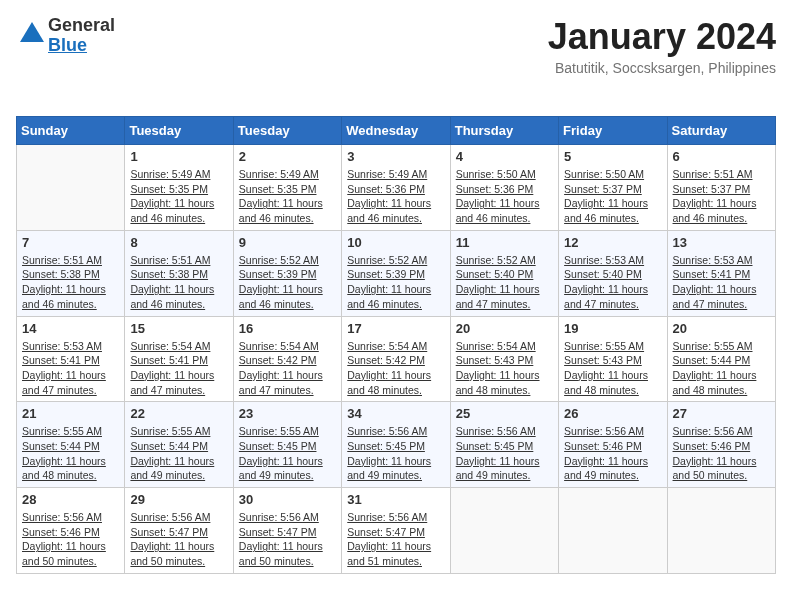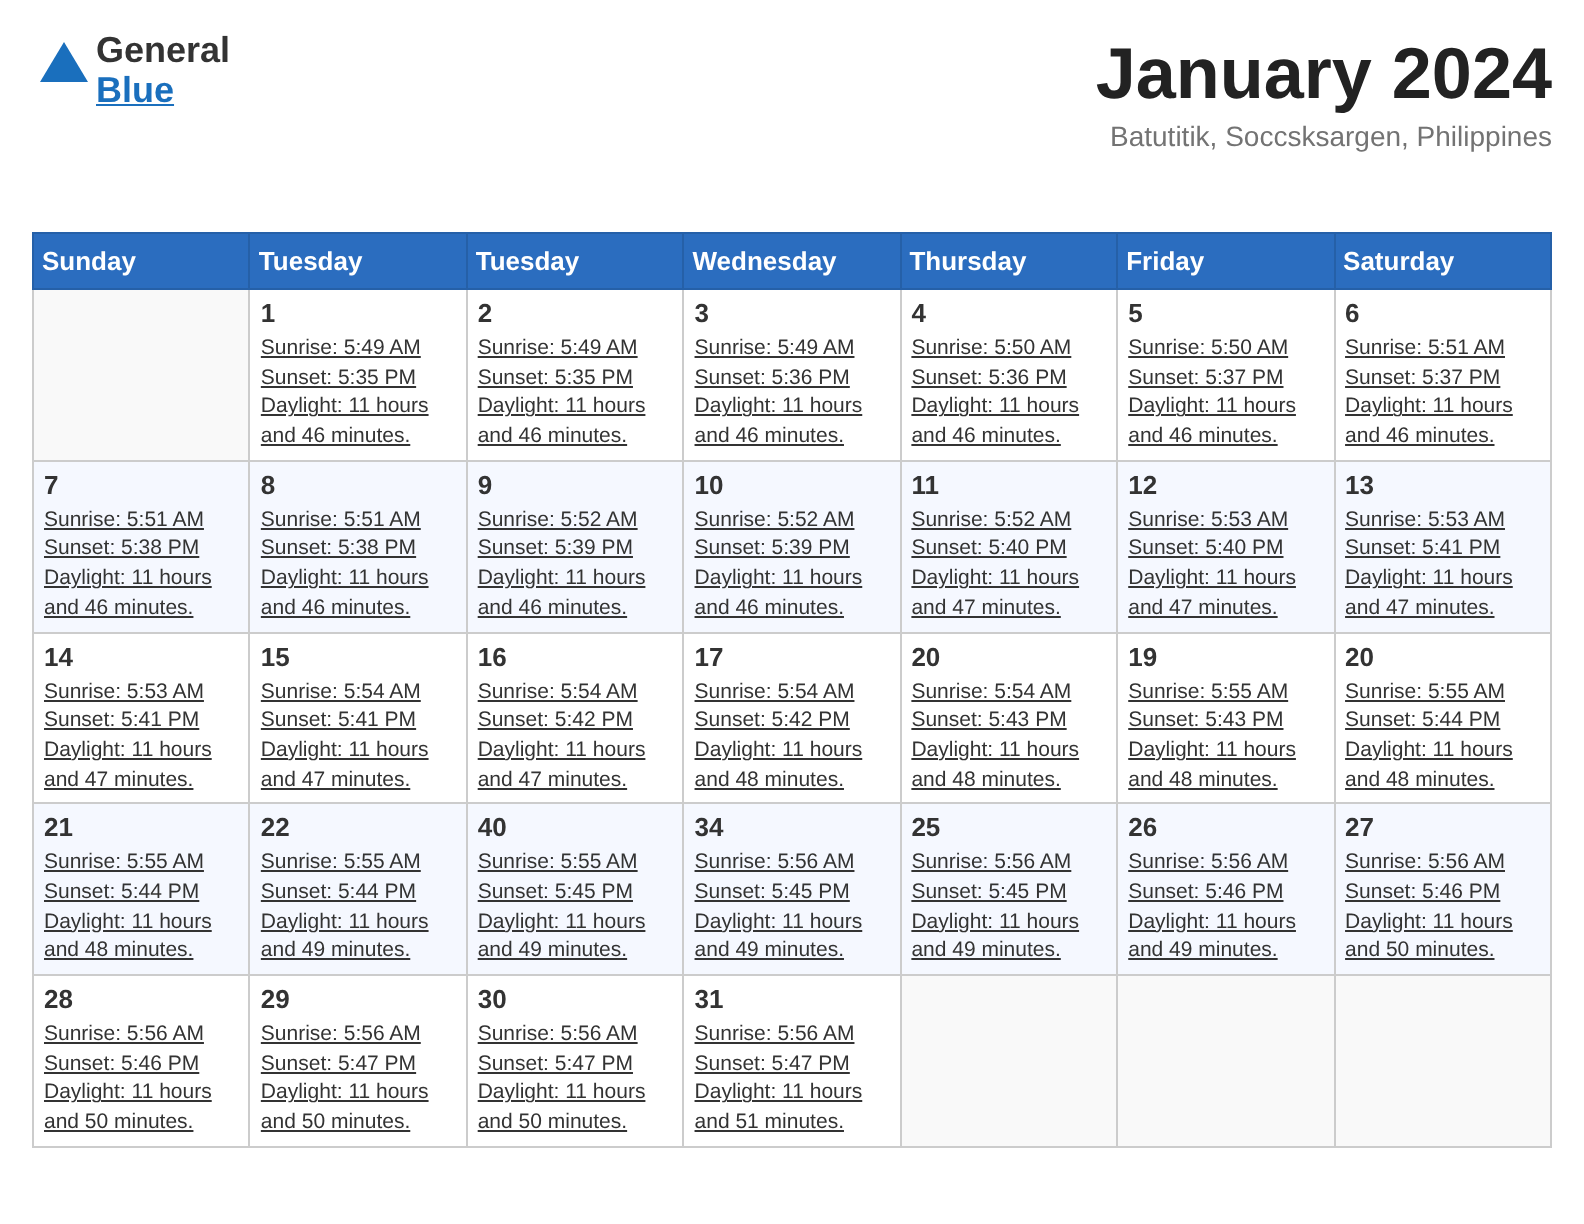--- a/index.html
+++ b/index.html
@@ -272,21 +272,21 @@
 and 48 minutes.</div>
         </td>
         <td>
           <div class="day-num">22</div>
           <div class="day-info" style="white-space: pre-wrap;">Sunrise: 5:55 AM
 Sunset: 5:44 PM
 Daylight: 11 hours
 and 49 minutes.</div>
         </td>
         <td>
-          <div class="day-num">40</div>
+          <div class="day-num">23</div>
           <div class="day-info" style="white-space: pre-wrap;">Sunrise: 5:55 AM
 Sunset: 5:45 PM
 Daylight: 11 hours
 and 49 minutes.</div>
         </td>
         <td>
           <div class="day-num">34</div>
           <div class="day-info" style="white-space: pre-wrap;">Sunrise: 5:56 AM
 Sunset: 5:45 PM
 Daylight: 11 hours

